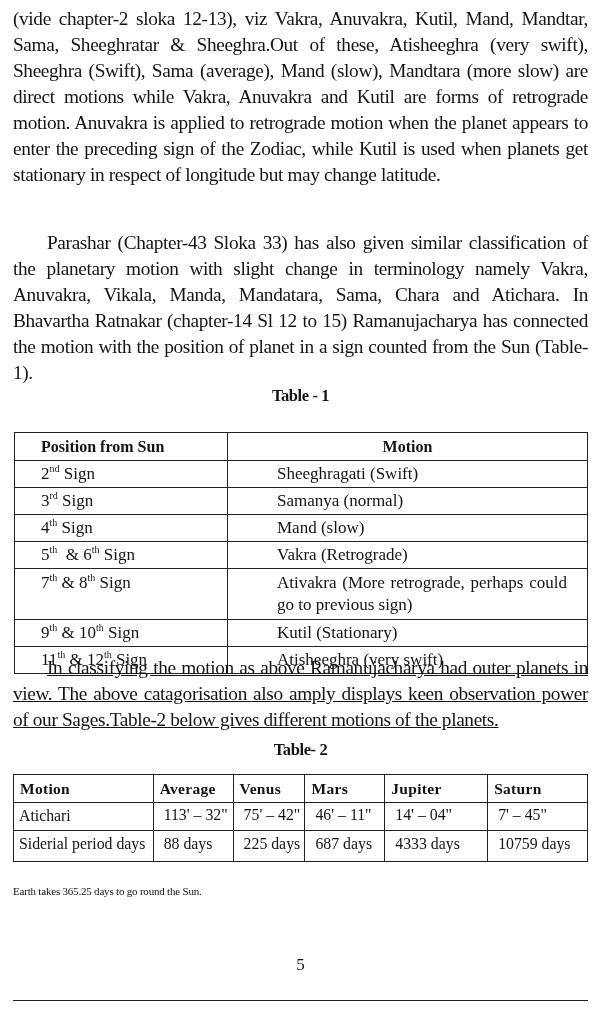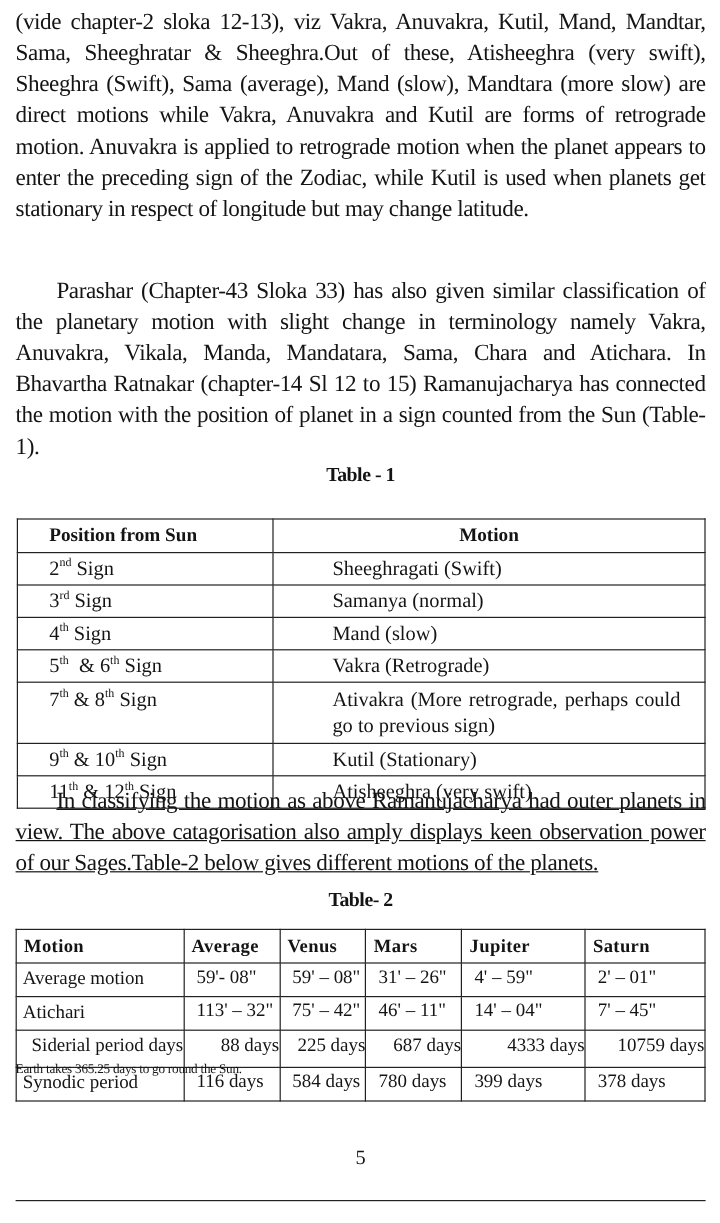--- a/index.html
+++ b/index.html
@@ -34,21 +34,21 @@
   #table1 th.c2 { text-align: center; }
   #table1 td { height: 26px; line-height: 26px; }
   #table1 td.c1 { padding-left: 26px; }
   #table1 td.c2 { padding-left: 49px; padding-right: 20px; text-align: justify; }
   #table1 td.tall { line-height: 22px; padding-top: 3px; padding-bottom: 3px; }
 
   #table2 { top: 774px; left: 0px; width: 575px; font-size: 15.8px; font-family: "Liberation Serif", serif; }
   #table2 th { font-size: 15.5px; font-weight: bold; text-align: left; height: 27px; vertical-align: middle; padding-left: 6px; letter-spacing: 0.3px; }
   #table2 td { height: 24px; line-height: 24px; padding-left: 10px; }
   #table2 td.rowlabel { padding-left: 5px; line-height: 20px; padding-top: 3px; }
-  #table2 td.tall { line-height: 20px; padding-top: 3px; padding-bottom: 3px; text-align: right; }
+  #table2 td.tall { line-height: 20px; padding-top: 3px; padding-bottom: 3px; }
 
   #note { position: absolute; top: 885px; left: 0; font-size: 11px; letter-spacing: -0.2px; }
   #pagenum { position: absolute; top: 955px; width: 575px; text-align: center; font-size: 17px; }
   #footline { position: absolute; top: 1000px; left: 0; width: 575px; border-top: 1.4px solid #222; }
 </style>
 </head>
 <body>
 
 <div class="page">
 
@@ -114,50 +114,34 @@
         <th>Motion</th>
         <th>Average</th>
         <th>Venus</th>
         <th>Mars</th>
         <th>Jupiter</th>
         <th>Saturn</th>
       </tr>
     </thead>
     <tbody id="t2body">
         <tr>
-          <td class="rowlabel">Average motion</td>
-          <td>59'- 08"</td>
-          <td>59' – 08"</td>
-          <td>31' – 26"</td>
-          <td>4' – 59"</td>
-          <td>2' – 01"</td>
-        </tr>
-        <tr>
           <td class="rowlabel">Atichari</td>
           <td>113' – 32"</td>
           <td>75' – 42"</td>
           <td>46' – 11"</td>
           <td>14' – 04"</td>
           <td>7' – 45"</td>
         </tr>
         <tr>
           <td class="rowlabel tall">Siderial period days</td>
           <td class=" tall">88 days</td>
           <td class=" tall">225 days</td>
           <td class=" tall">687 days</td>
           <td class=" tall">4333 days</td>
           <td class=" tall">10759 days</td>
         </tr>
-        <tr>
-          <td class="rowlabel">Synodic period</td>
-          <td>116 days</td>
-          <td>584 days</td>
-          <td>780 days</td>
-          <td>399 days</td>
-          <td>378 days</td>
-        </tr>
       </tbody>
   </table>
 
   <div id="note">Earth takes 365.25 days to go round the Sun.</div>
   <div id="pagenum">5</div>
   <div id="footline"></div>
 </div>
 
 </body></html>

